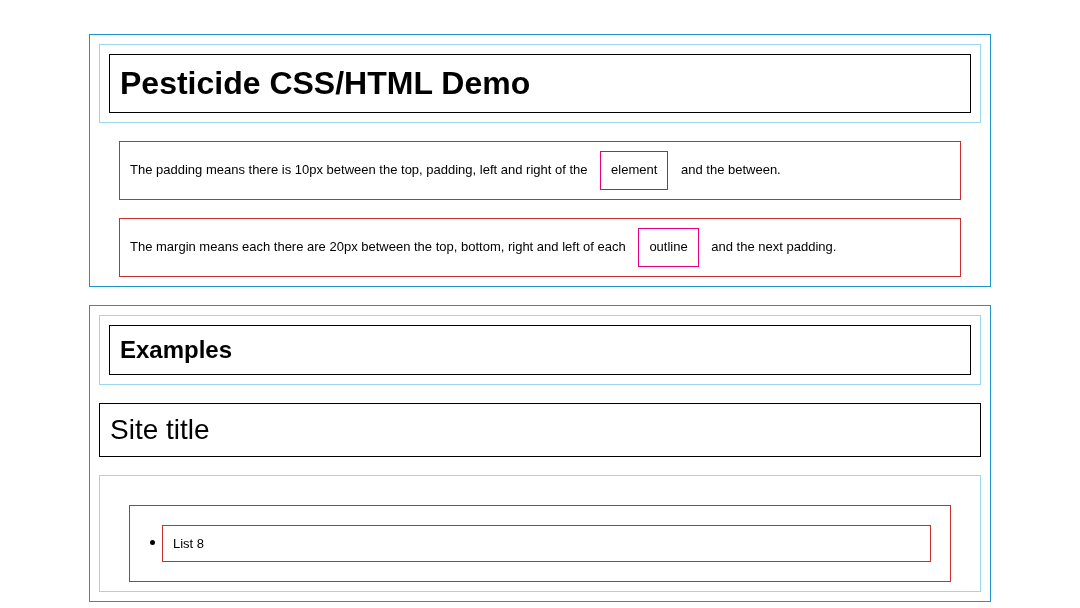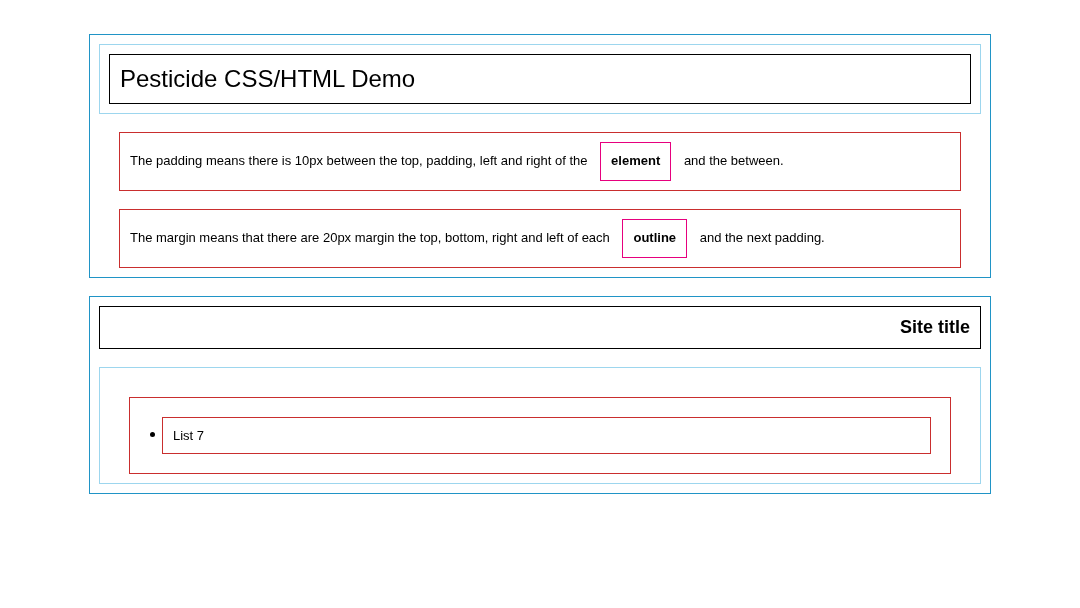--- a/index.html
+++ b/index.html
@@ -23,53 +23,52 @@
       margin-bottom: 20px;
     }
     .header-box {
       outline: 1px solid #9dd6ee;
       padding: 10px;
       margin-bottom: 20px;
     }
     h1 {
       outline: 1px solid #000;
       padding: 10px;
-      font-size: 24px;
-      font-weight: normal;
+      font-size: 32px;
+      font-weight: bold;
     }
     h2 {
       outline: 1px solid #000;
       padding: 10px;
       font-size: 24px;
       font-weight: bold;
     }
     h3.site-title {
       outline: 1px solid #000;
       padding: 10px;
-      font-size: 18px;
-      font-weight: bold;
+      font-size: 28px;
+      font-weight: normal;
       margin-bottom: 20px;
-      text-align: right;
     }
     p.para {
       outline: 1px solid #c92e2e;
       padding: 10px;
       margin: 20px 20px 0 20px;
       font-size: 13px;
       line-height: 1.3;
     }
     p.para:last-child {
       margin-bottom: 0;
     }
     strong.inline-strong {
       outline: 1px solid #e6007e;
       padding: 10px;
       margin: 0 10px;
       display: inline-block;
-      font-weight: bold;
+      font-weight: normal;
     }
     .nav-box {
       outline: 1px solid #9dd6ee;
       padding: 10px;
     }
     ul.list-outer {
       outline: 1px solid #c92e2e;
       padding: 10px;
       margin: 20px;
       list-style: none;
@@ -101,29 +100,32 @@
 <div class="sec-outer">
   <div class="header-box">
     <h1>Pesticide CSS/HTML Demo</h1>
   </div>
   <p class="para">
     <span>The padding means there is 10px between the top, padding, left and right of the</span>
     <strong class="inline-strong">element</strong>
     <span>and the between.</span>
   </p>
   <p class="para">
-    <span>The margin means that there are 20px margin the top, bottom, right and left of each</span>
+    <span>The margin means each there are 20px between the top, bottom, right and left of each</span>
     <strong class="inline-strong">outline</strong>
     <span>and the next padding.</span>
   </p>
 </div>
 
 <div class="sec-outer" style="margin-bottom:0;">
+  <div class="header-box">
+    <h2>Examples</h2>
+  </div>
   <h3 class="site-title">Site title</h3>
   <div class="nav-box">
     <ul class="list-outer" style="margin-bottom:0;">
       <div class="bullet-row">
         <div class="bullet-dot"></div>
-        <div class="li-box">List 7</div>
+        <div class="li-box">List 8</div>
       </div>
     </ul>
   </div>
 </div>
 
 </body></html>

